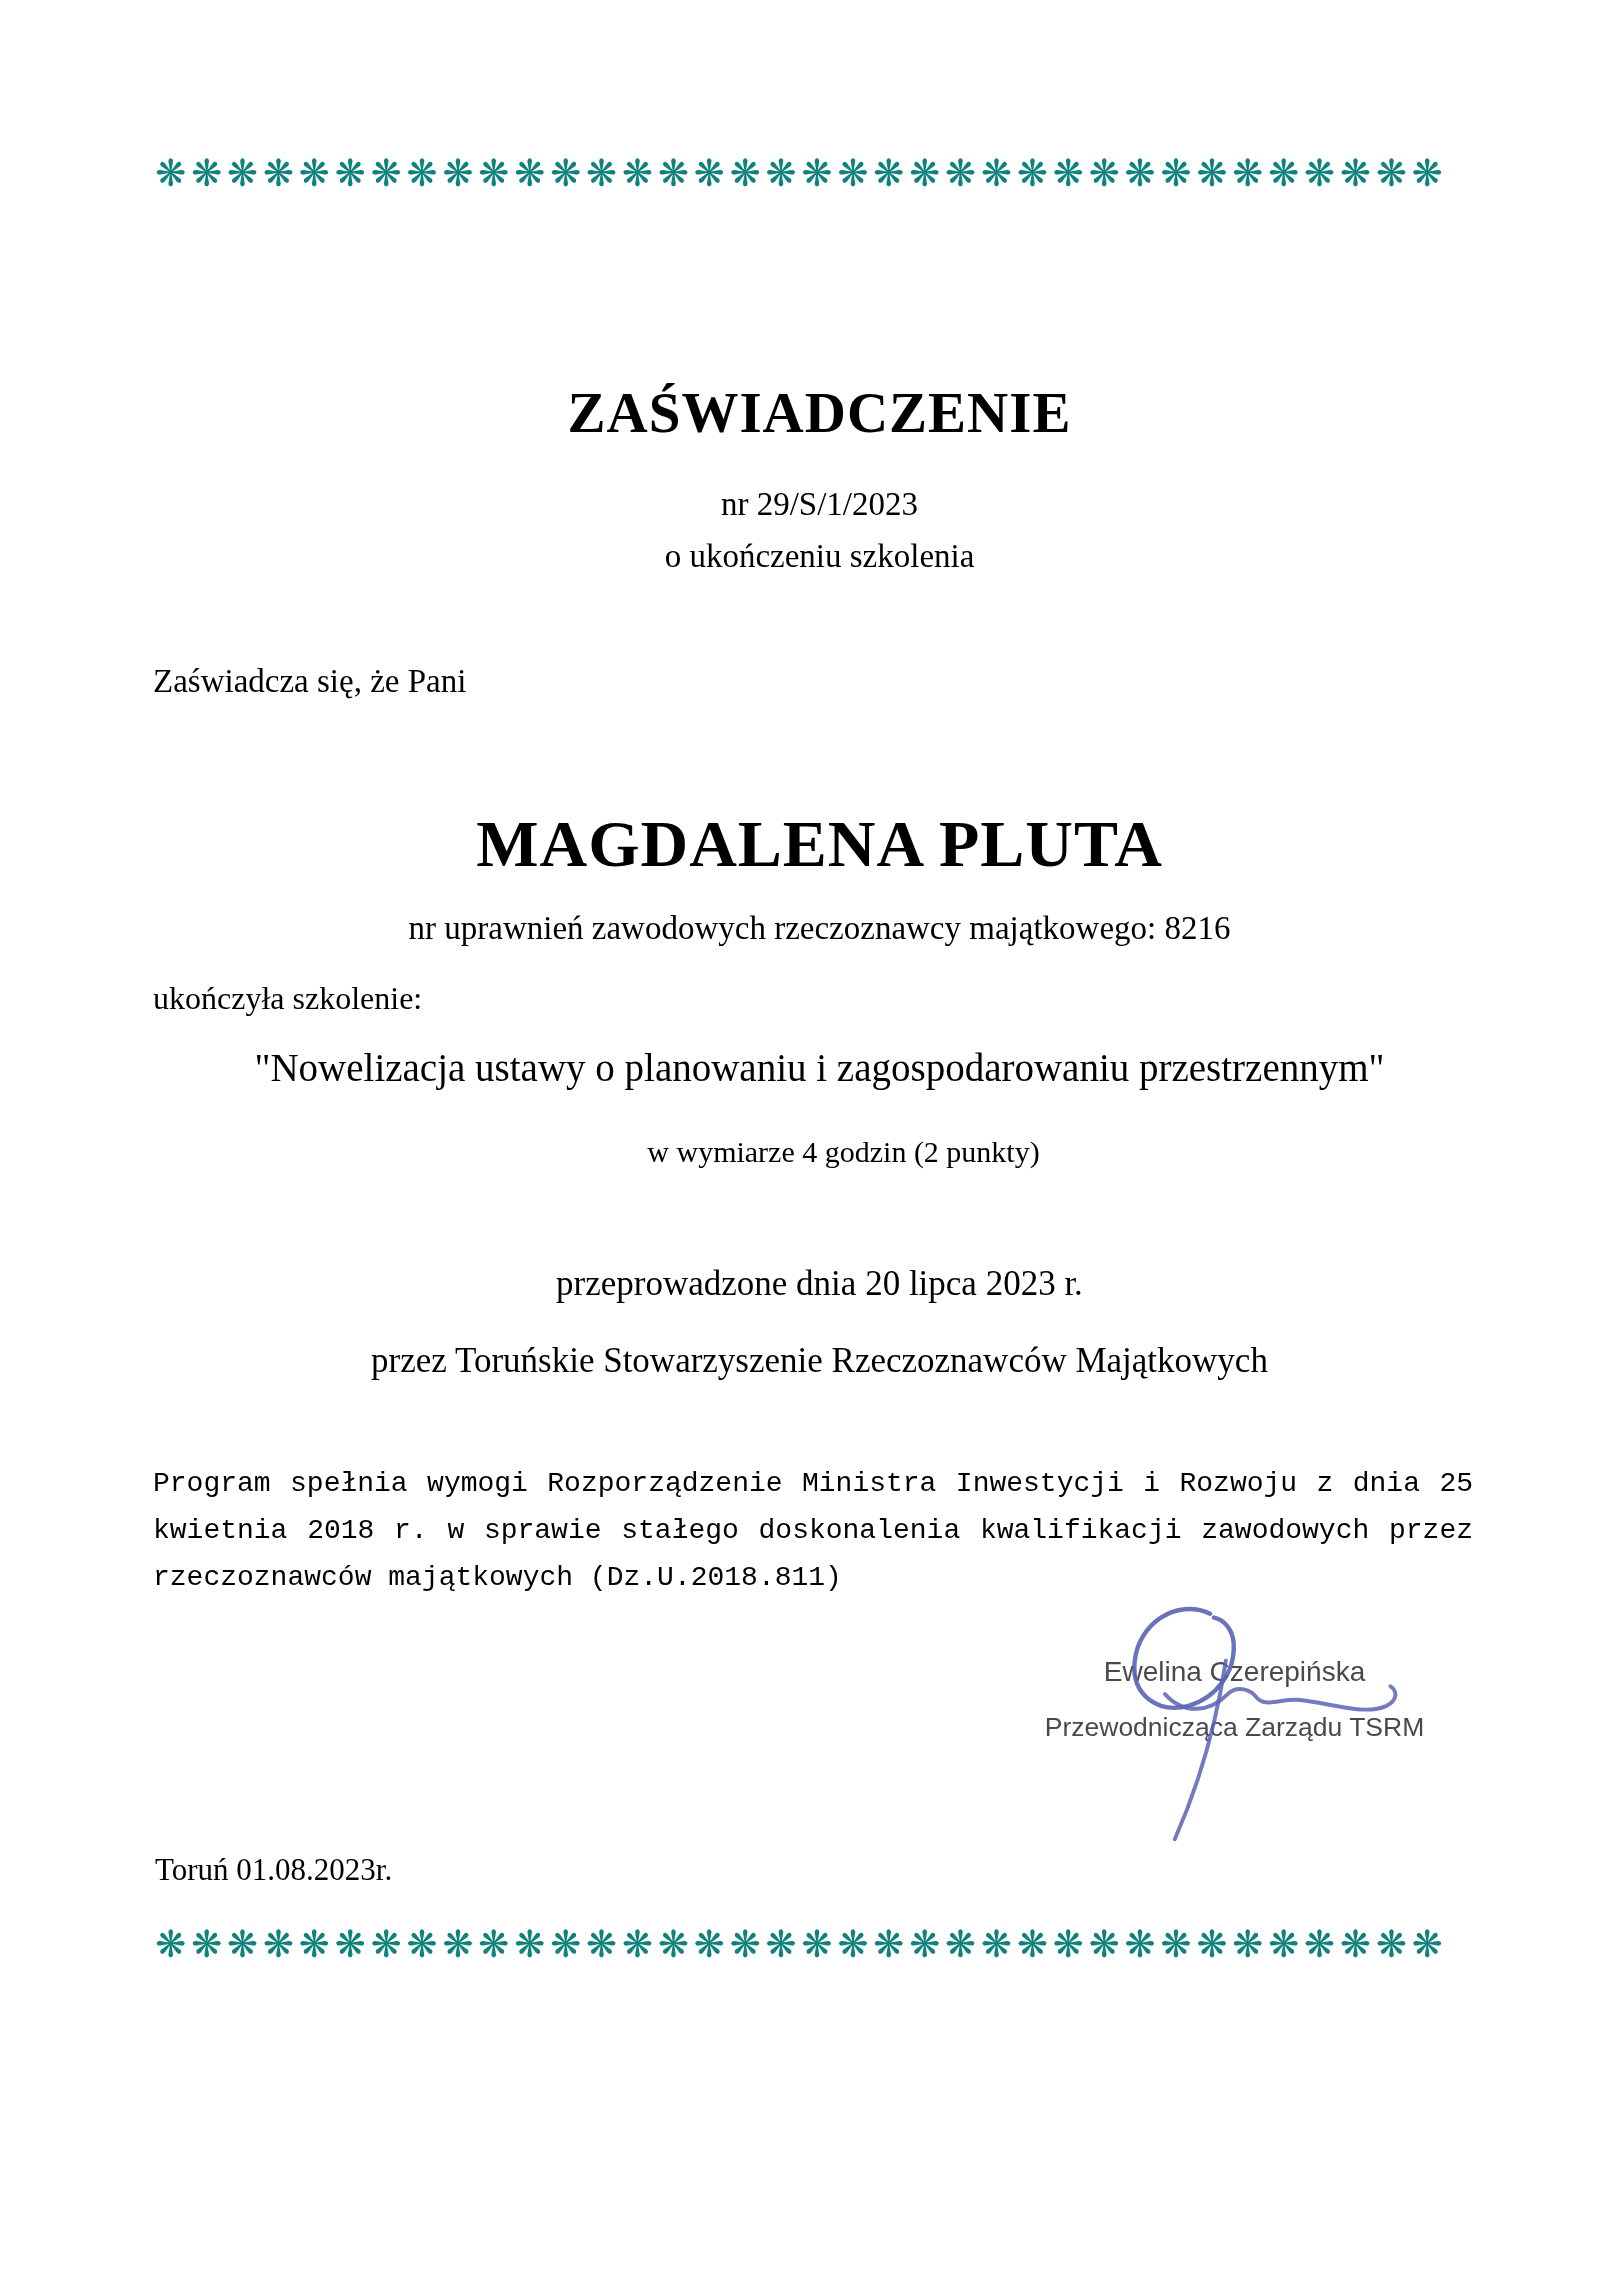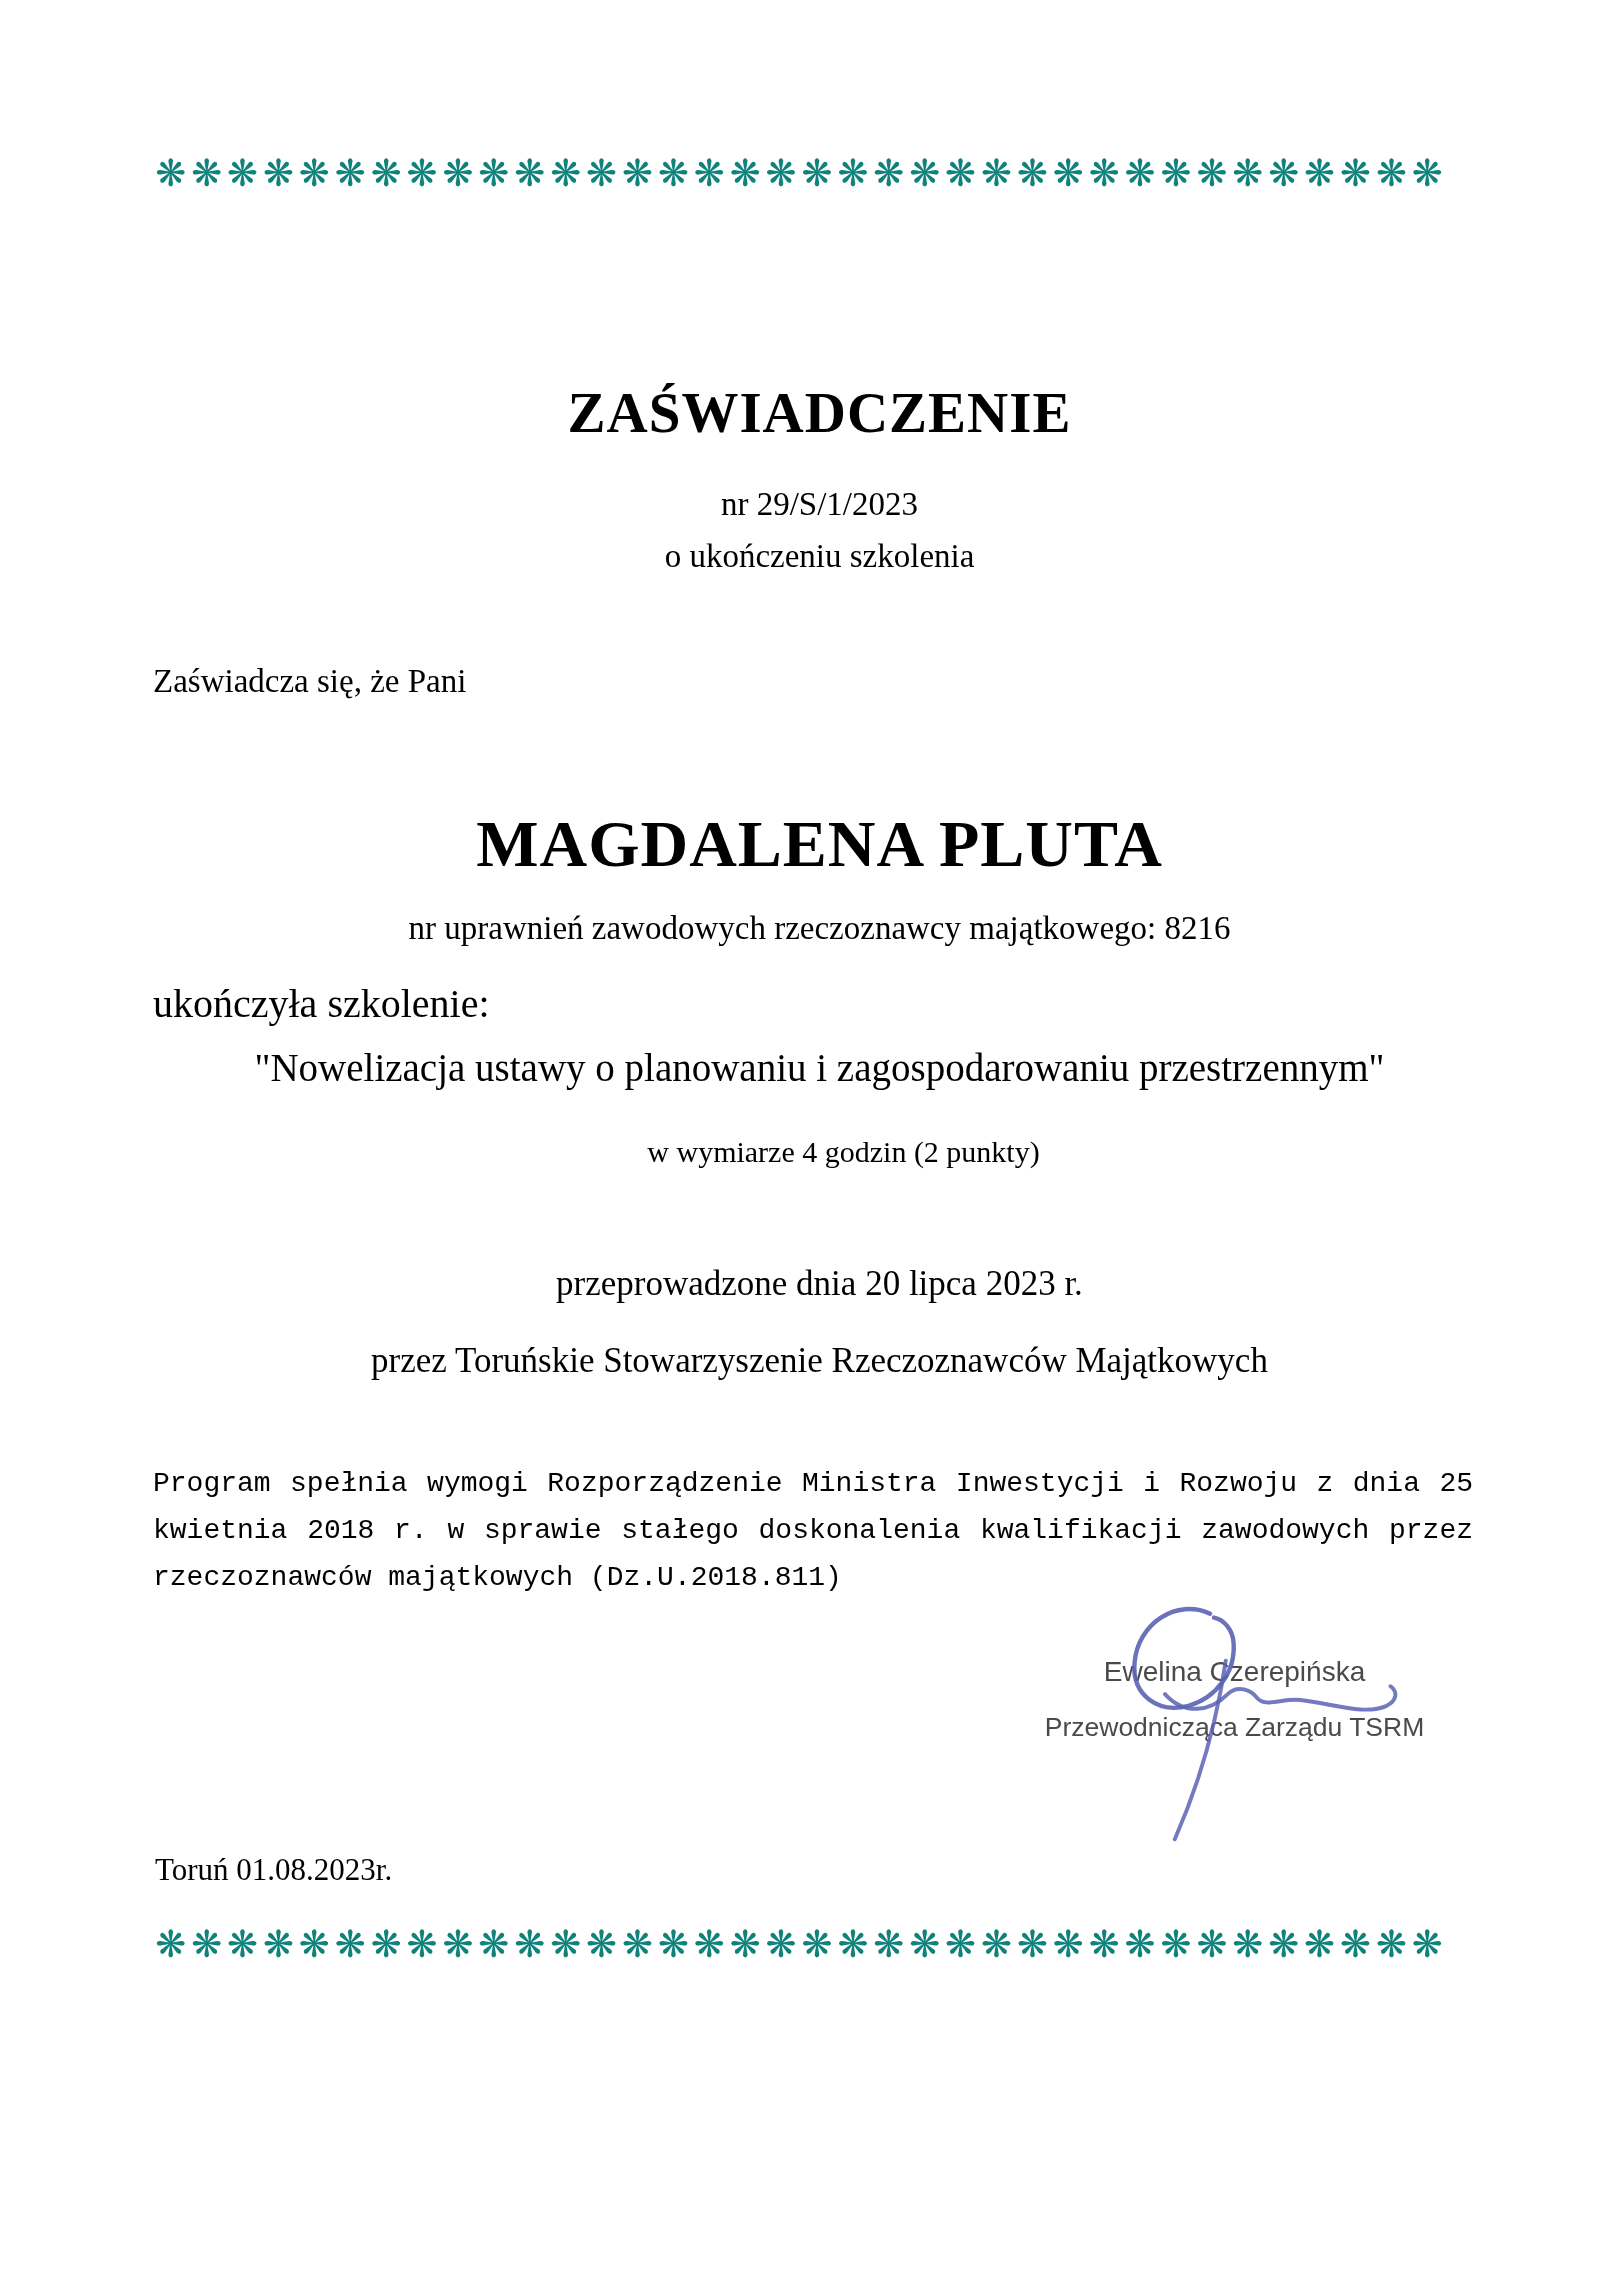--- a/index.html
+++ b/index.html
@@ -41,21 +41,21 @@
   .intro { top: 663px; left: 153px; font-size: 33px; }
 
   .person-name {
     top: 806px;
     font-size: 66px;
     font-weight: bold;
     letter-spacing: 1px;
   }
   .license-line { top: 910px; font-size: 33px; }
 
-  .completed-label { top: 980px; left: 153px; font-size: 40px; }
+  .completed-label { top: 980px; left: 153px; font-size: 32px; }
 
   .course-title    { top: 1045px; font-size: 39px; }
   .course-duration { top: 1135px; font-size: 30px; padding-left: 24px; }
 
   .conducted-date { top: 1264px; font-size: 35px; }
   .conducted-by   { top: 1341px; font-size: 35px; font-family: Liberation Serif, serif; }
 
   .legal-note {
     top: 1460px;
     left: 153px;

